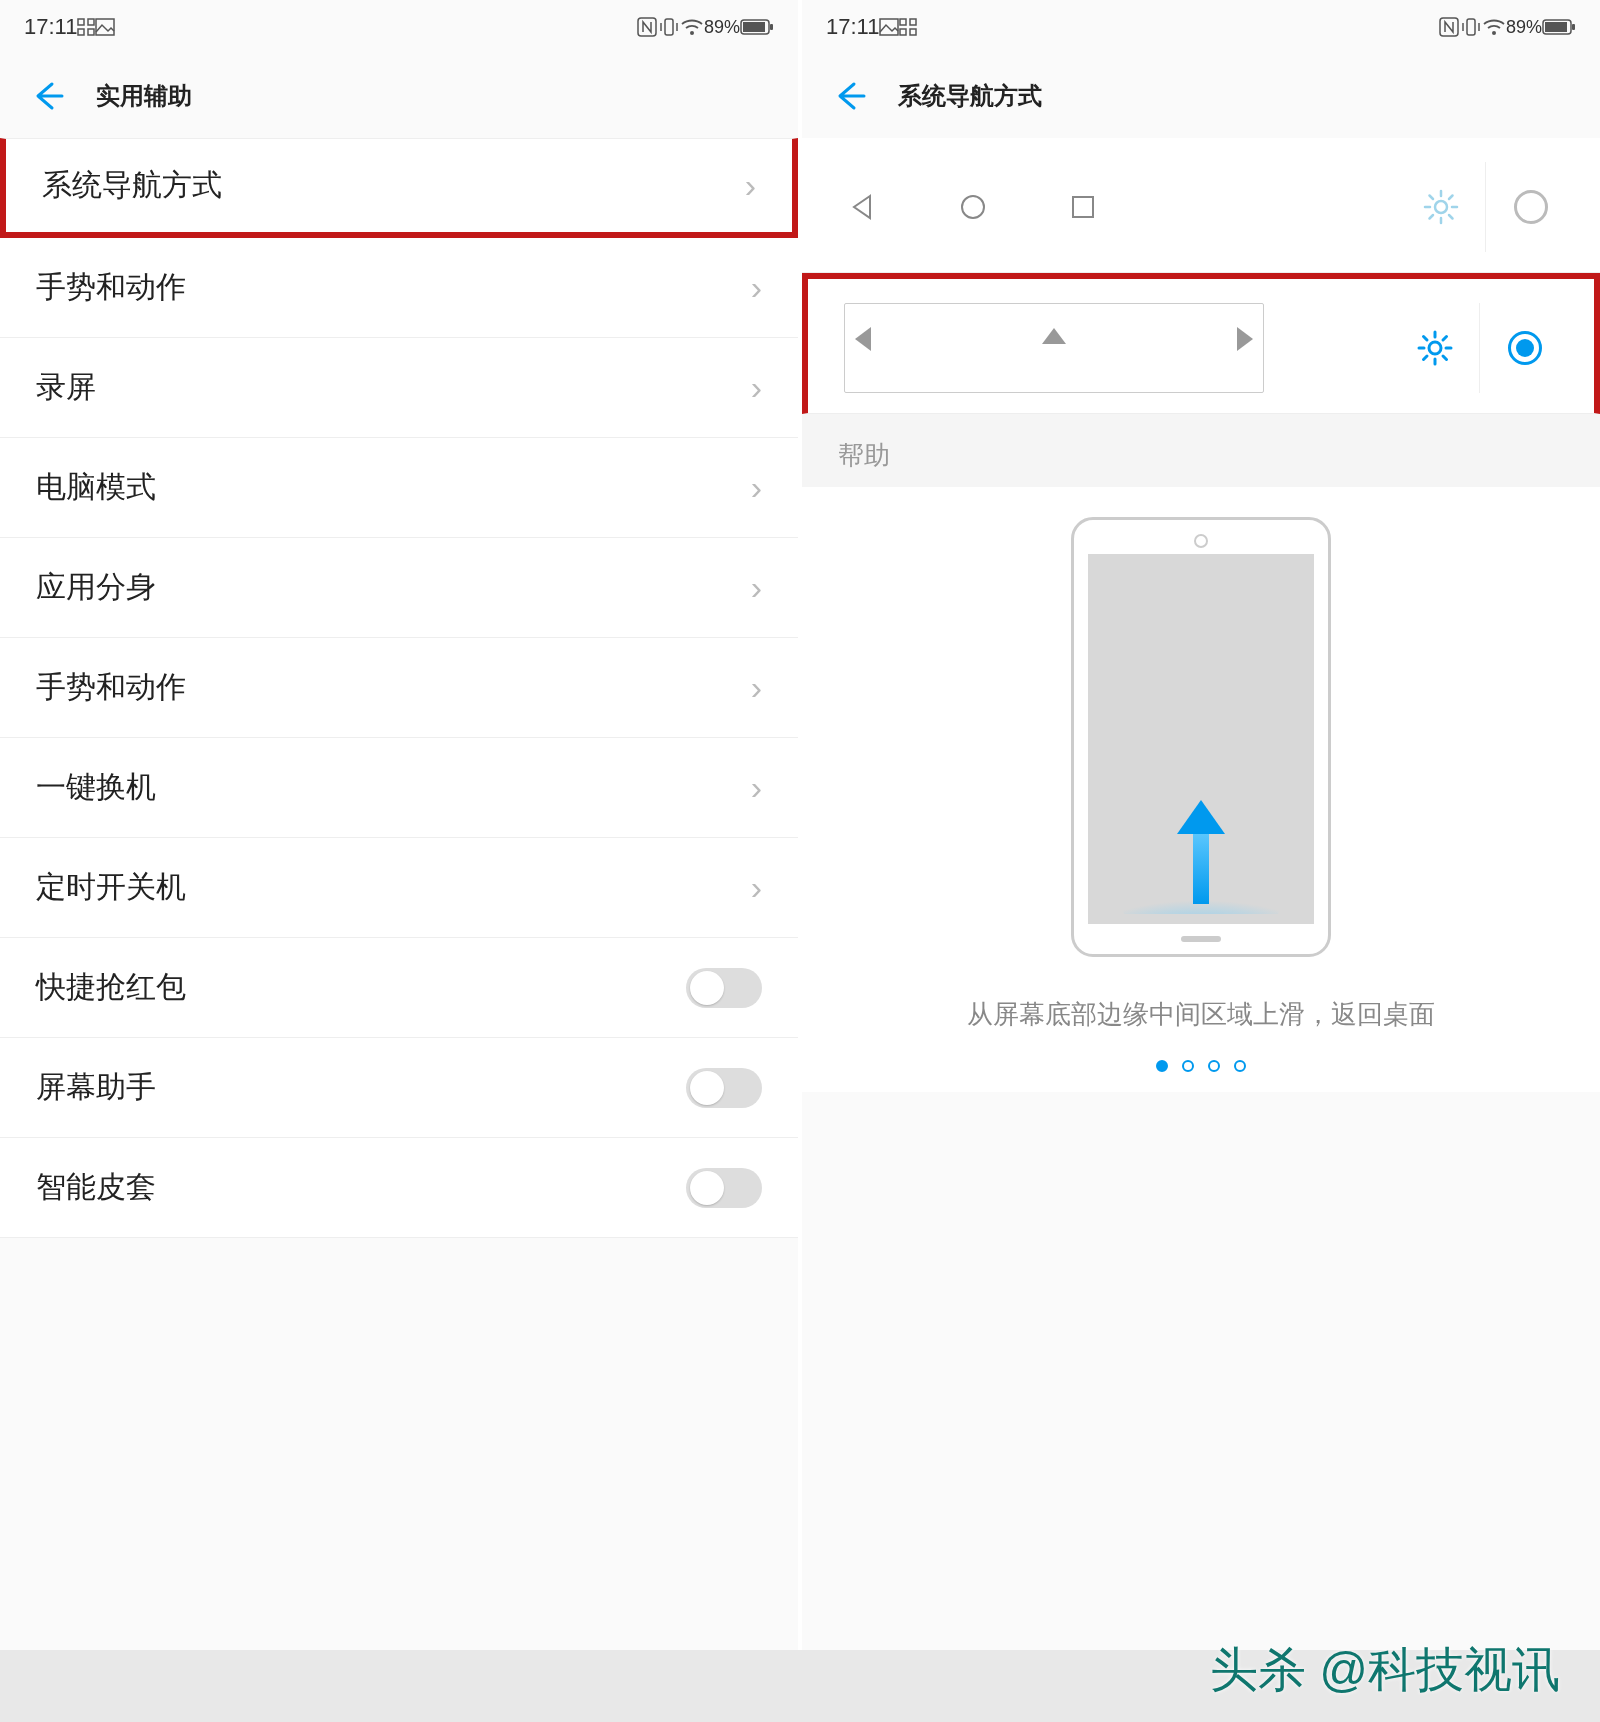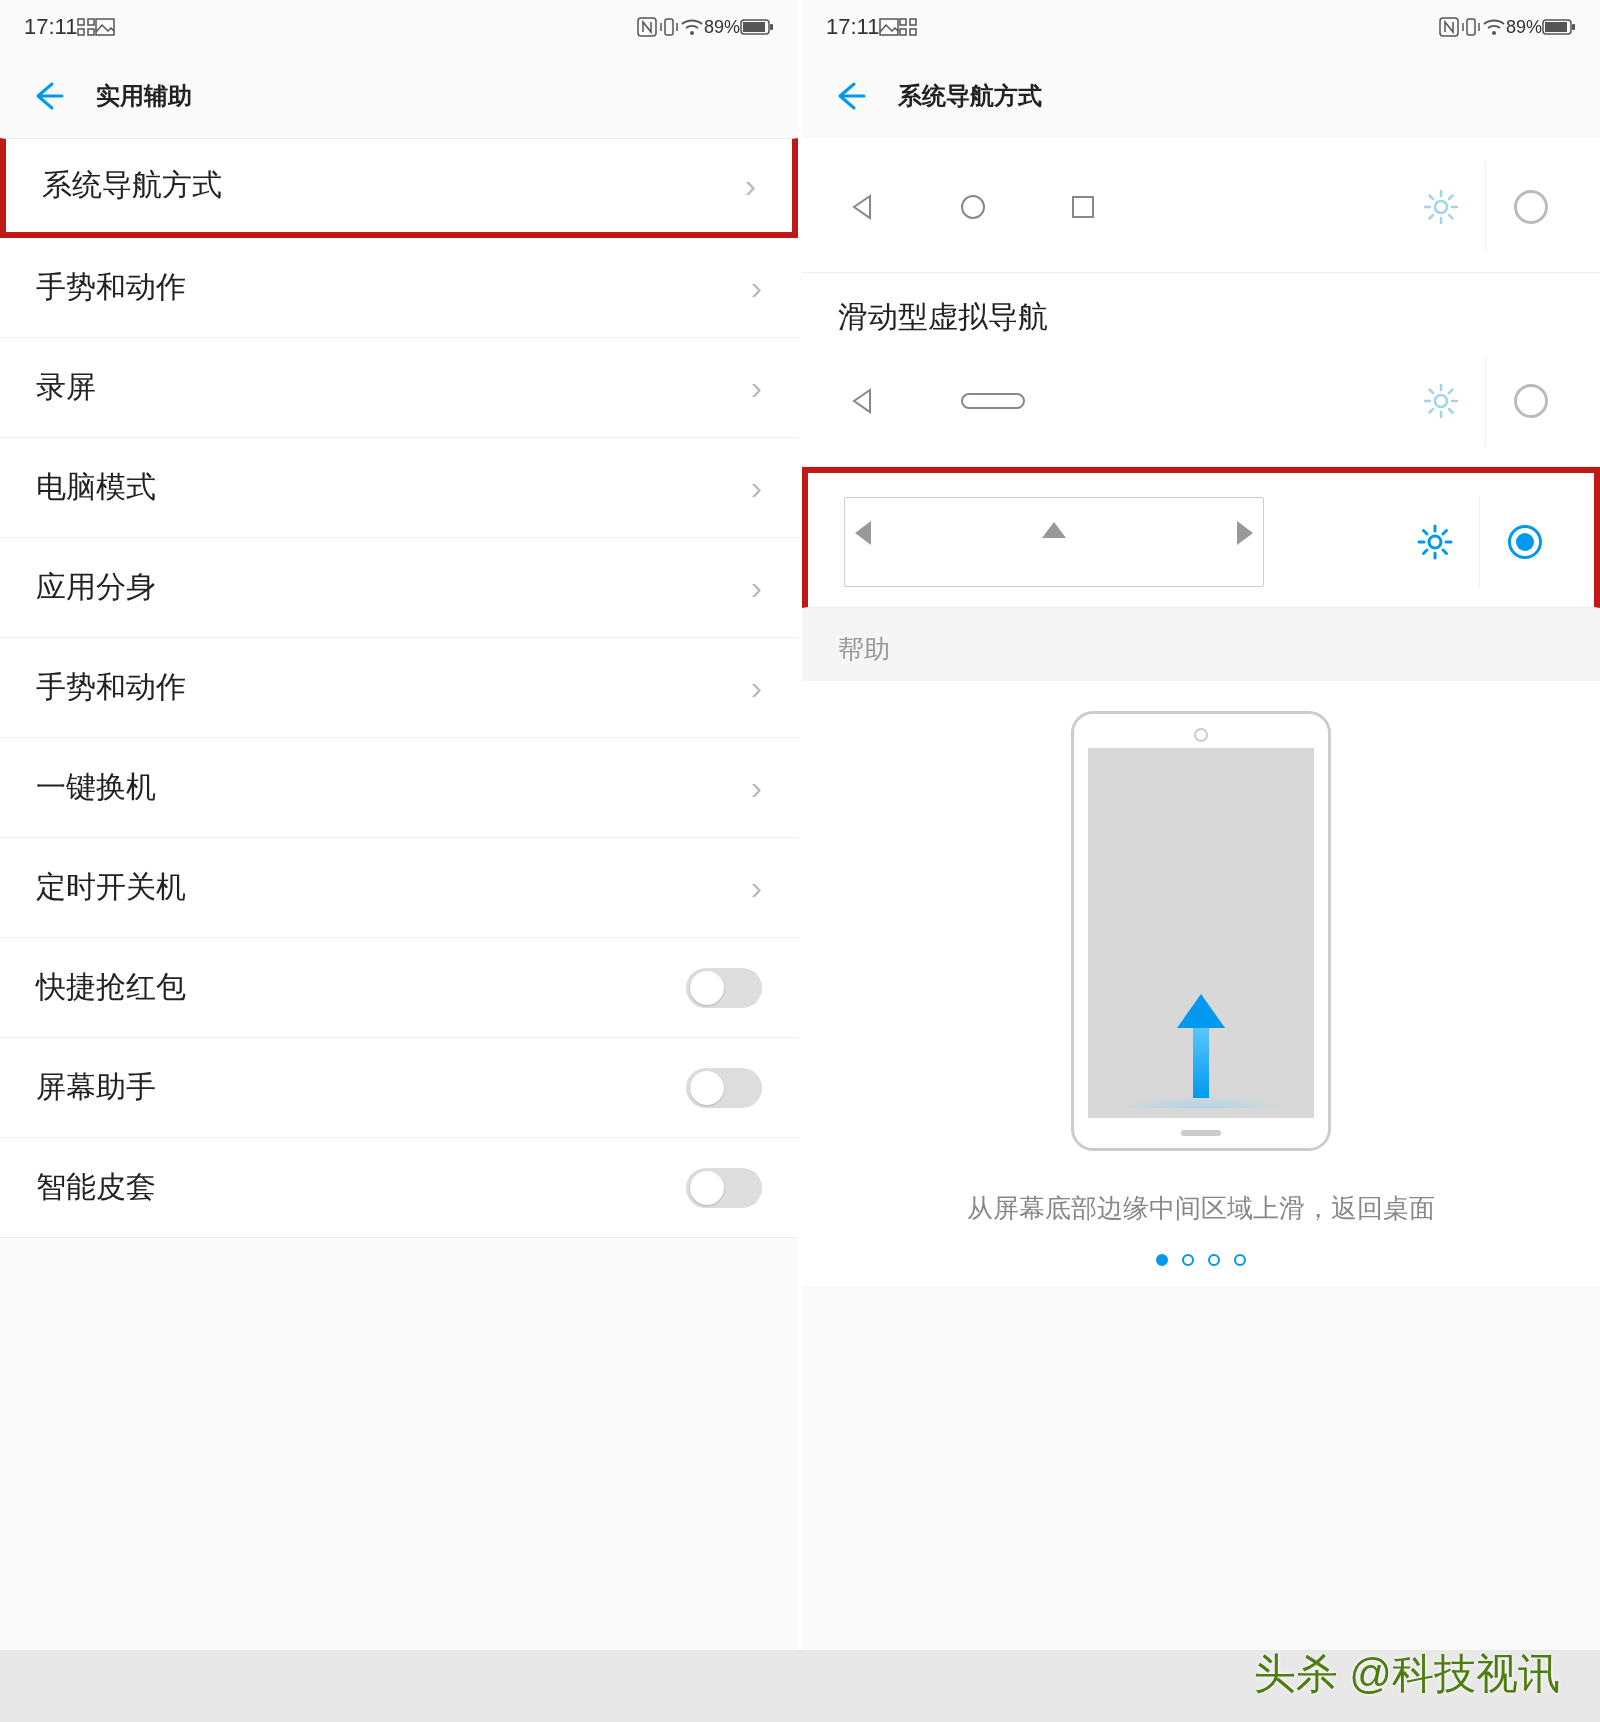--- a/index.html
+++ b/index.html
@@ -116,21 +116,21 @@
   
   .g-arrow {
     position: absolute; display: flex; align-items: center;
   }
   .g-arrow.left { left: 8px; top: 20px; }
   .g-arrow.right { right: 8px; top: 20px; }
   .g-arrow.up { left: 50%; bottom: 6px; transform: translateX(-50%); flex-direction: column; }
 
   
   .watermark {
-    position: absolute; right: 40px; bottom: 20px; font-size: 42px; color: #4d7c0f;
+    position: absolute; right: 40px; bottom: 20px; font-size: 48px; color: #0f766e;
     text-shadow: 0 0 4px #fff;
     margin-left: 10px;
   }
 </style>
 </head>
 <body>
 
 <div class="panels">
 
   <div class="panel panel-left">
@@ -322,44 +322,20 @@
                 <path d="M20 4v5M20 31v5M4 20h5M31 20h5M8.5 8.5l3.5 3.5M28 28l3.5 3.5M31.5 8.5L28 12M12 28l-3.5 3.5" stroke-width="2.5" stroke-linecap="round"></path>
               </svg>
           </div>
           <div class="radio">
               <div class="radio-circle"></div>
             </div>
         </div>
       </div>
     </div>
 
-    <div class="nav-option">
-      <div class="opt-title">滑动型虚拟导航</div>
-      <div class="opt-body">
-        <div class="nav-preview">
-          <svg width="30" height="30" viewBox="0 0 30 30">
-              <path d="M22 4 L6 15 L22 26 Z" fill="none" stroke="#888" stroke-width="2"></path>
-            </svg>
-          <svg width="70" height="30" viewBox="0 0 70 30">
-              <rect x="4" y="8" width="62" height="14" rx="7" fill="none" stroke="#888" stroke-width="2"></rect>
-            </svg>
-        </div>
-        <div class="opt-controls">
-          <div class="gear dim">
-            <svg viewBox="0 0 40 40">
-                <circle cx="20" cy="20" r="6" fill="none" stroke-width="2.5"></circle>
-                <path d="M20 4v5M20 31v5M4 20h5M31 20h5M8.5 8.5l3.5 3.5M28 28l3.5 3.5M31.5 8.5L28 12M12 28l-3.5 3.5" stroke-width="2.5" stroke-linecap="round"></path>
-              </svg>
-          </div>
-          <div class="radio">
-              <div class="radio-circle"></div>
-            </div>
-        </div>
-      </div>
-    </div>
 
     <div class="nav-option highlight-box" style="border-top:6px solid #c11818">
       <div class="opt-body">
         <div class="nav-preview boxed">
           <div class="g-arrow left">
             <svg width="80" height="30" viewBox="0 0 80 30">
                 <defs>
                   <linearGradient id="gR" x1="0" x2="1">
                     <stop offset="0" stop-color="#999"></stop>
                     <stop offset="1" stop-color="#eee"></stop>

